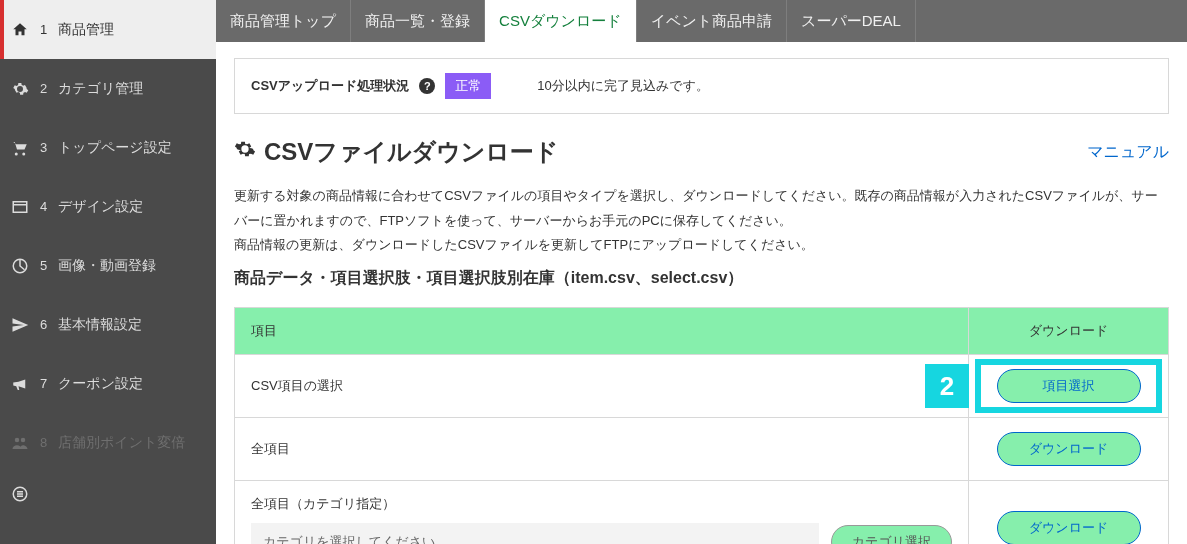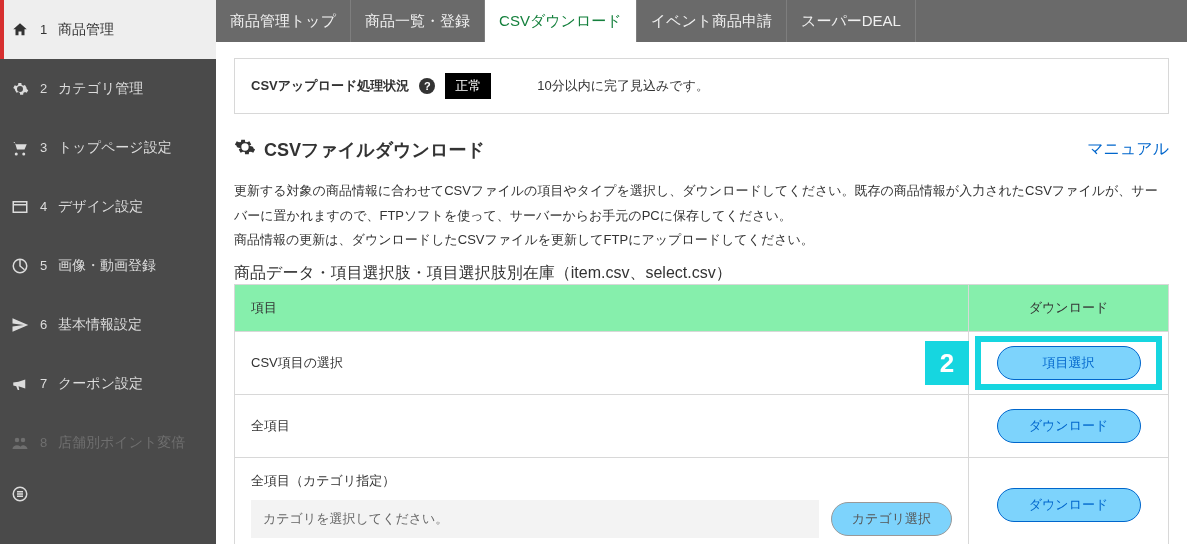--- a/index.html
+++ b/index.html
@@ -96,70 +96,70 @@
     margin-bottom: 22px;
   }
   .status-label { font-weight: bold; font-size: 13px; }
   .help-icon {
     width: 16px; height: 16px; border-radius: 50%;
     background: #333; color: #fff; display: inline-flex;
     align-items: center; justify-content: center;
     font-size: 11px; font-weight: bold;
   }
   .status-badge {
-    background: #000000;
+    background: #8b5cf6;
     color: #fff;
     padding: 4px 10px;
     font-size: 13px;
   }
   .status-msg { font-size: 13px; margin-left: 36px; }
 
   
   .heading-row {
     display: flex;
     align-items: center;
     justify-content: space-between;
     margin-bottom: 16px;
   }
   .page-heading {
     display: flex;
     align-items: center;
     gap: 8px;
-    font-size: 18px;
+    font-size: 24px;
     font-weight: bold;
   }
   .page-heading svg { width: 22px; height: 22px; }
   .manual-link { color: #0066cc; font-size: 16px; cursor: pointer; }
 
   
   .desc { line-height: 1.9; font-size: 13px; margin-bottom: 10px; }
 
   
-  .subheading { font-size: 16px; font-weight: normal; }
+  .subheading { font-size: 16px; font-weight: bold; margin-bottom: 18px; }
 
   
   .dl-table { width: 100%; border-collapse: collapse; }
   .dl-table th, .dl-table td {
     border: 1px solid #d8d8d8;
     padding: 14px 16px;
     text-align: left;
     vertical-align: middle;
     font-size: 13px;
   }
   .dl-table th { background: #86efac; font-weight: normal; }
   .dl-table .col-action { width: 200px; text-align: center; }
   .dl-table td.col-action { position: relative; }
 
   .pill-btn {
     display: inline-block;
     min-width: 144px;
     padding: 7px 20px;
     border: 1px solid #0066cc;
     color: #0066cc;
-    background: #7dd3fc;
+    background: #86efac;
     border-radius: 18px;
     font-size: 13px;
     cursor: pointer;
     text-align: center;
   }
   .pill-btn.gray {
     border-color: #999;
     color: #555;
     min-width: 120px;
   }

